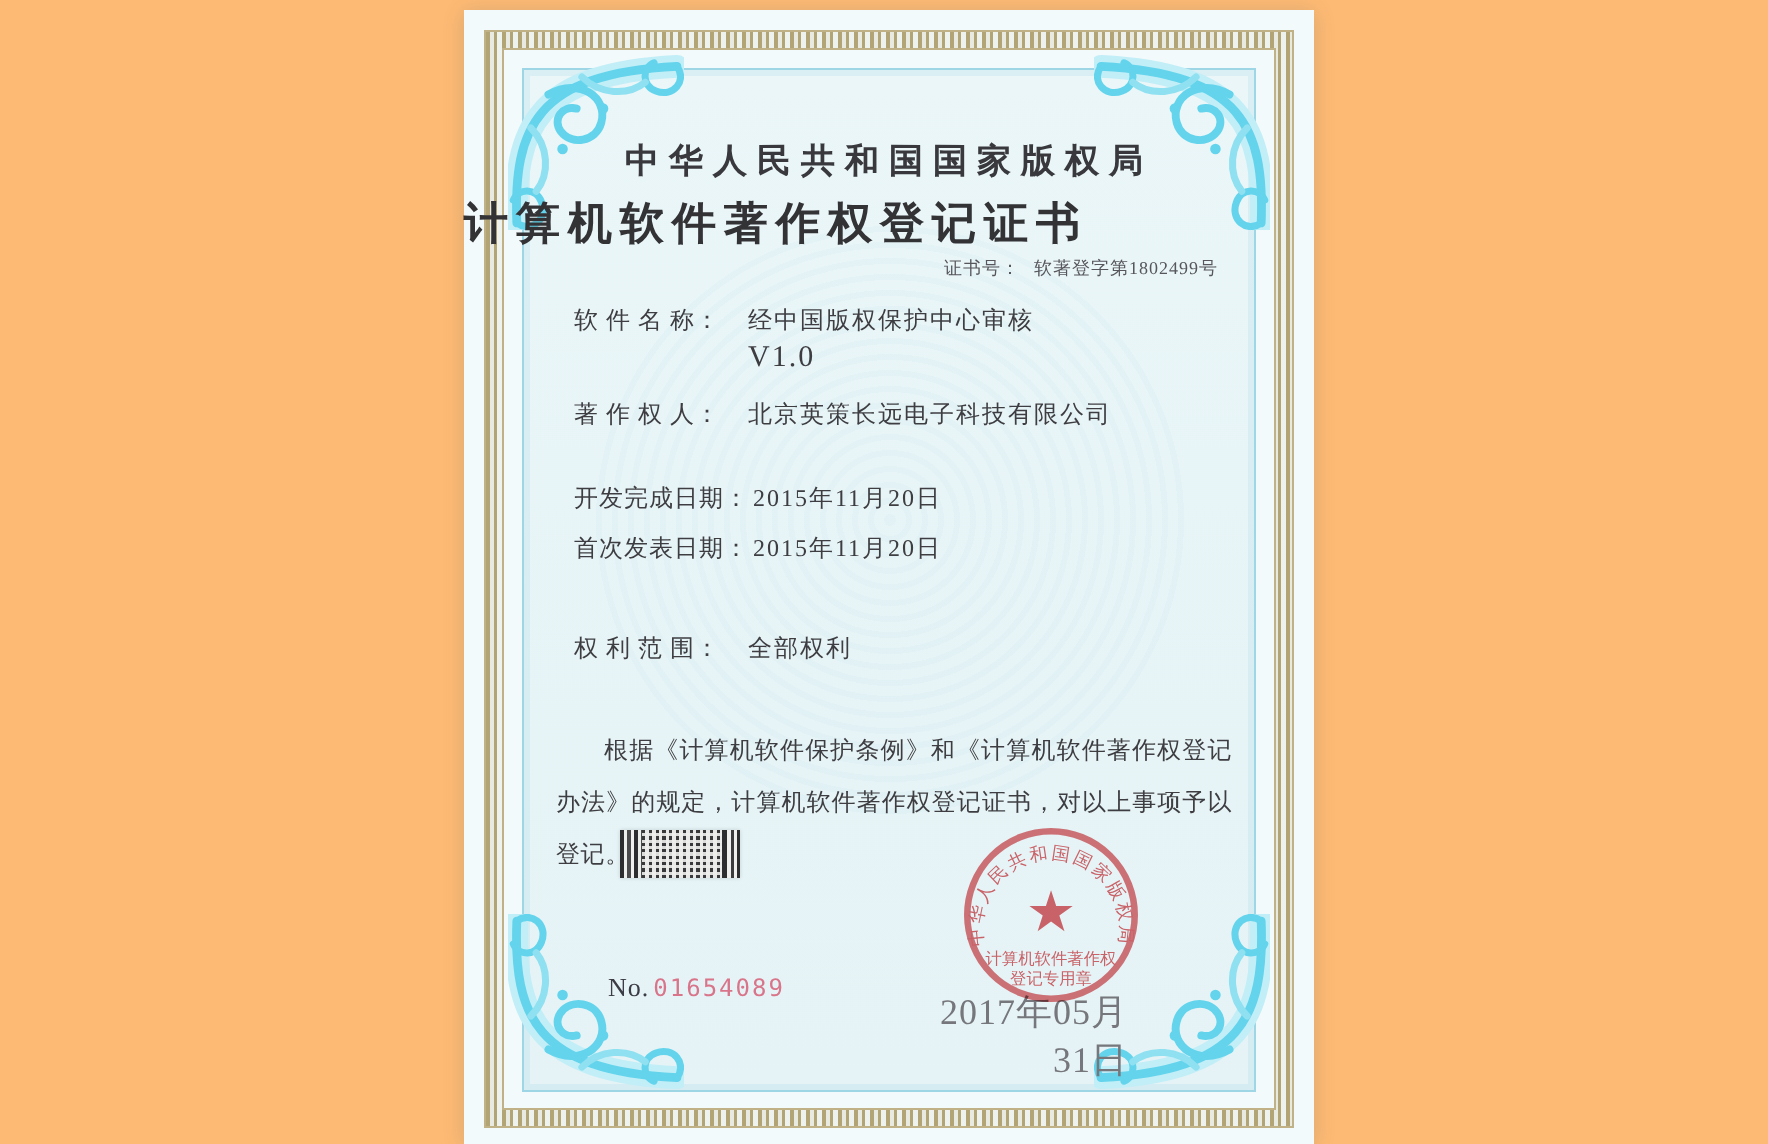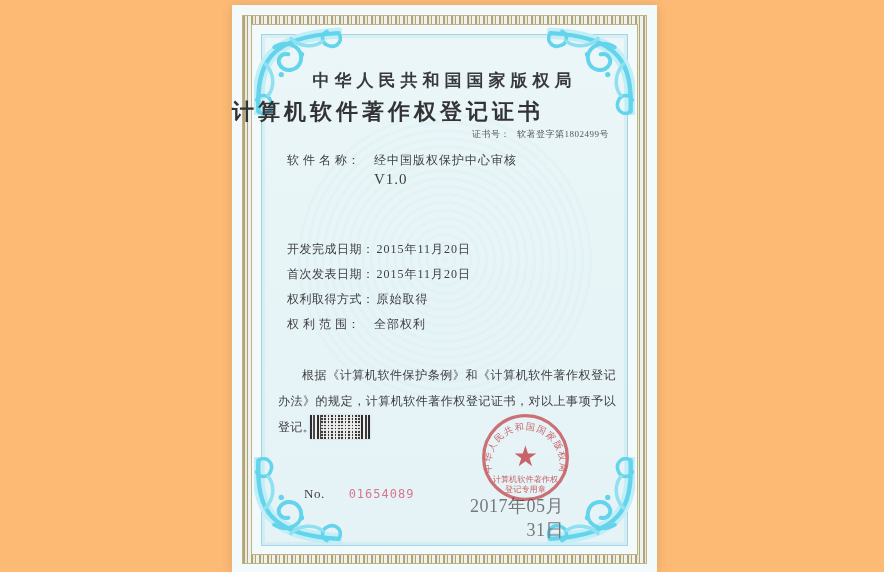--- a/index.html
+++ b/index.html
@@ -54,21 +54,21 @@
       background:#f4f4f2;box-shadow:0 0 2px rgba(0,0,0,.15);}
   .bc-l{width:11px;background:repeating-linear-gradient(90deg,#2d2d2f 0 2px,#eceeec 2px 3.5px,#4a4a4c 3.5px 5.5px,#f0f0ee 5.5px 7px);}
   .bc-m{flex:1;background:
       repeating-linear-gradient(0deg,rgba(45,45,48,.85) 0 1.6px,rgba(238,238,236,.9) 1.6px 3.2px),
       repeating-linear-gradient(90deg,#39393b 0 1.6px,#e8e8e6 1.6px 3.4px);
       background-blend-mode:lighten;}
   .bc-r{width:9px;background:repeating-linear-gradient(90deg,#2d2d2f 0 2.5px,#efefed 2.5px 4.5px,#3c3c3e 4.5px 6px,#efefed 6px 7.5px);}
 
   .serial{position:absolute;left:72px;top:481px;font-size:13px;color:#3c3c46;letter-spacing:.5px;}
   .serial .serial-digits{font-family:"DejaVu Sans Mono",monospace;font-size:12px;
-      color:#d9758a;letter-spacing:1px;margin-left:24px;}
+      color:#d9758a;letter-spacing:1px;margin-left:2px;}
 
   .date{position:absolute;left:232px;top:489px;width:100px;text-align:right;
       font-size:18px;color:#76777c;letter-spacing:.5px;}
 
   .seal{position:absolute;left:248px;top:407px;width:91px;height:91px;
       mix-blend-mode:multiply;opacity:.92;}
   .seal text{fill:#dc5a5f;font-family:"Liberation Serif","DejaVu Serif",serif;}
 </style>
 </head>
 <body>
@@ -136,28 +136,28 @@
     <div class="title1">中华人民共和国国家版权局</div>
     <div class="title2">计算机软件著作权登记证书</div>
 
     <div class="certno"><span>证书号：</span><span>软著登字第1802499号</span></div>
 
     <div class="frow" style="top:147px">
       <span class="lbl">软 件 名 称：</span><span class="val">经中国版权保护中心审核</span>
     </div>
     <div class="vline2" style="top:166px">V1.0</div>
 
+    <div class="frow" style="top:194px">
+      <span class="lbl">著 作 权 人：</span><span class="val">北京英策长远电子科技有限公司</span>
+    </div>
     <div class="frow" style="top:236px">
       <span class="lbl">开发完成日期：</span><span class="val">2015年11月20日</span>
     </div>
     <div class="frow" style="top:261px">
       <span class="lbl">首次发表日期：</span><span class="val">2015年11月20日</span>
-    </div>
-    <div class="frow" style="top:286px">
-      <span class="lbl">权利取得方式：</span><span class="val">原始取得</span>
     </div>
     <div class="frow" style="top:311px">
       <span class="lbl">权 利 范 围：</span><span class="val">全部权利</span>
     </div>
 
     <div class="statement">根据《计算机软件保护条例》和《计算机软件著作权登记办法》的规定，计算机软件著作权登记证书，对以上事项予以登记。</div>
 
     <div class="barcode">
       <div class="bc-l"></div>
       <div class="bc-m"></div>

